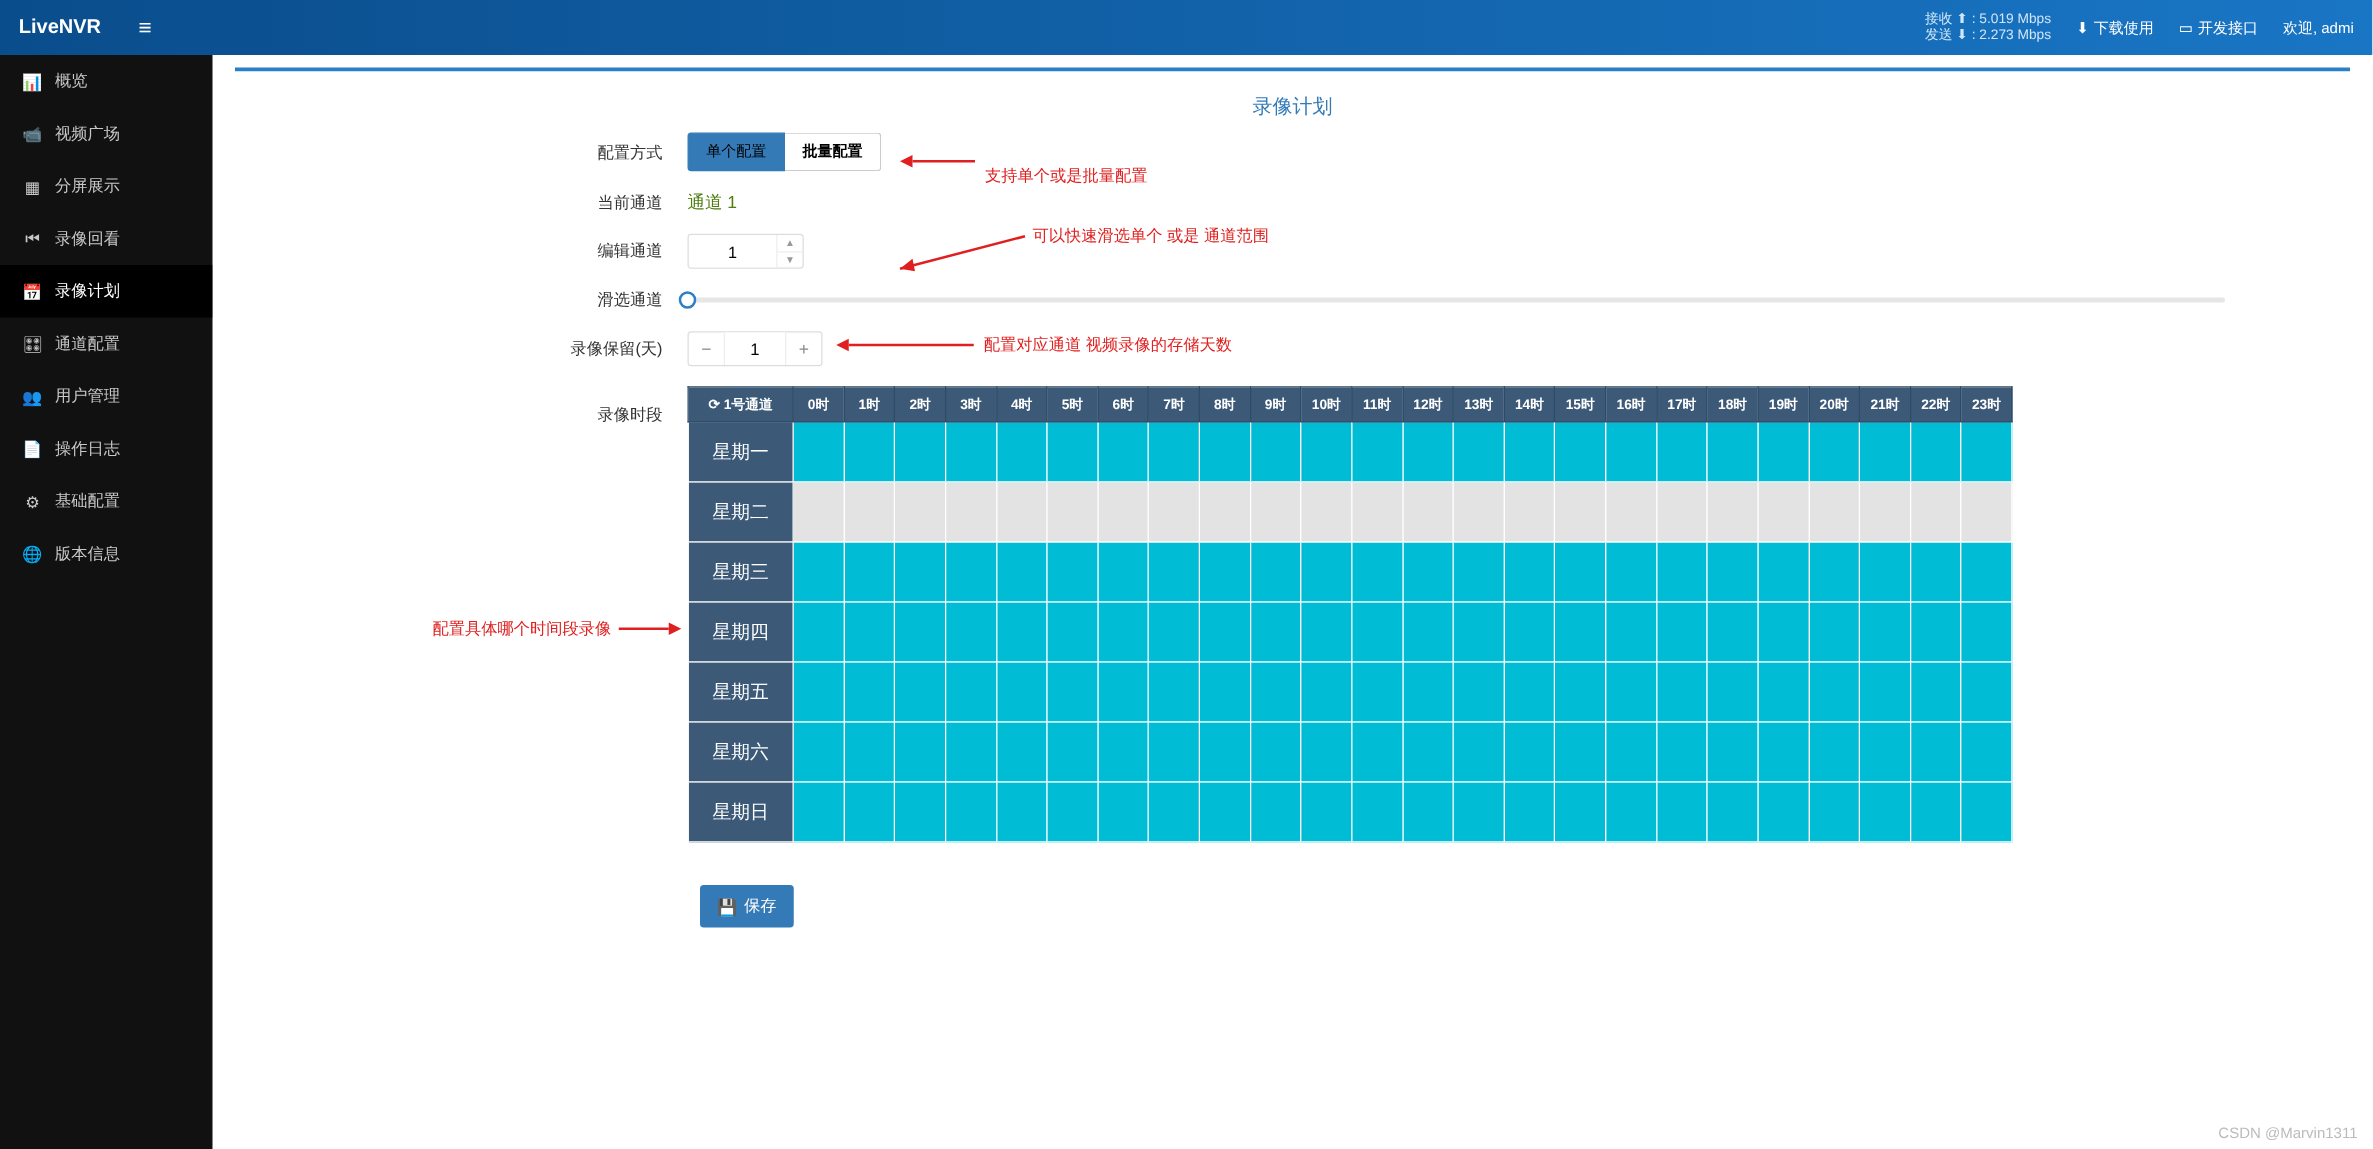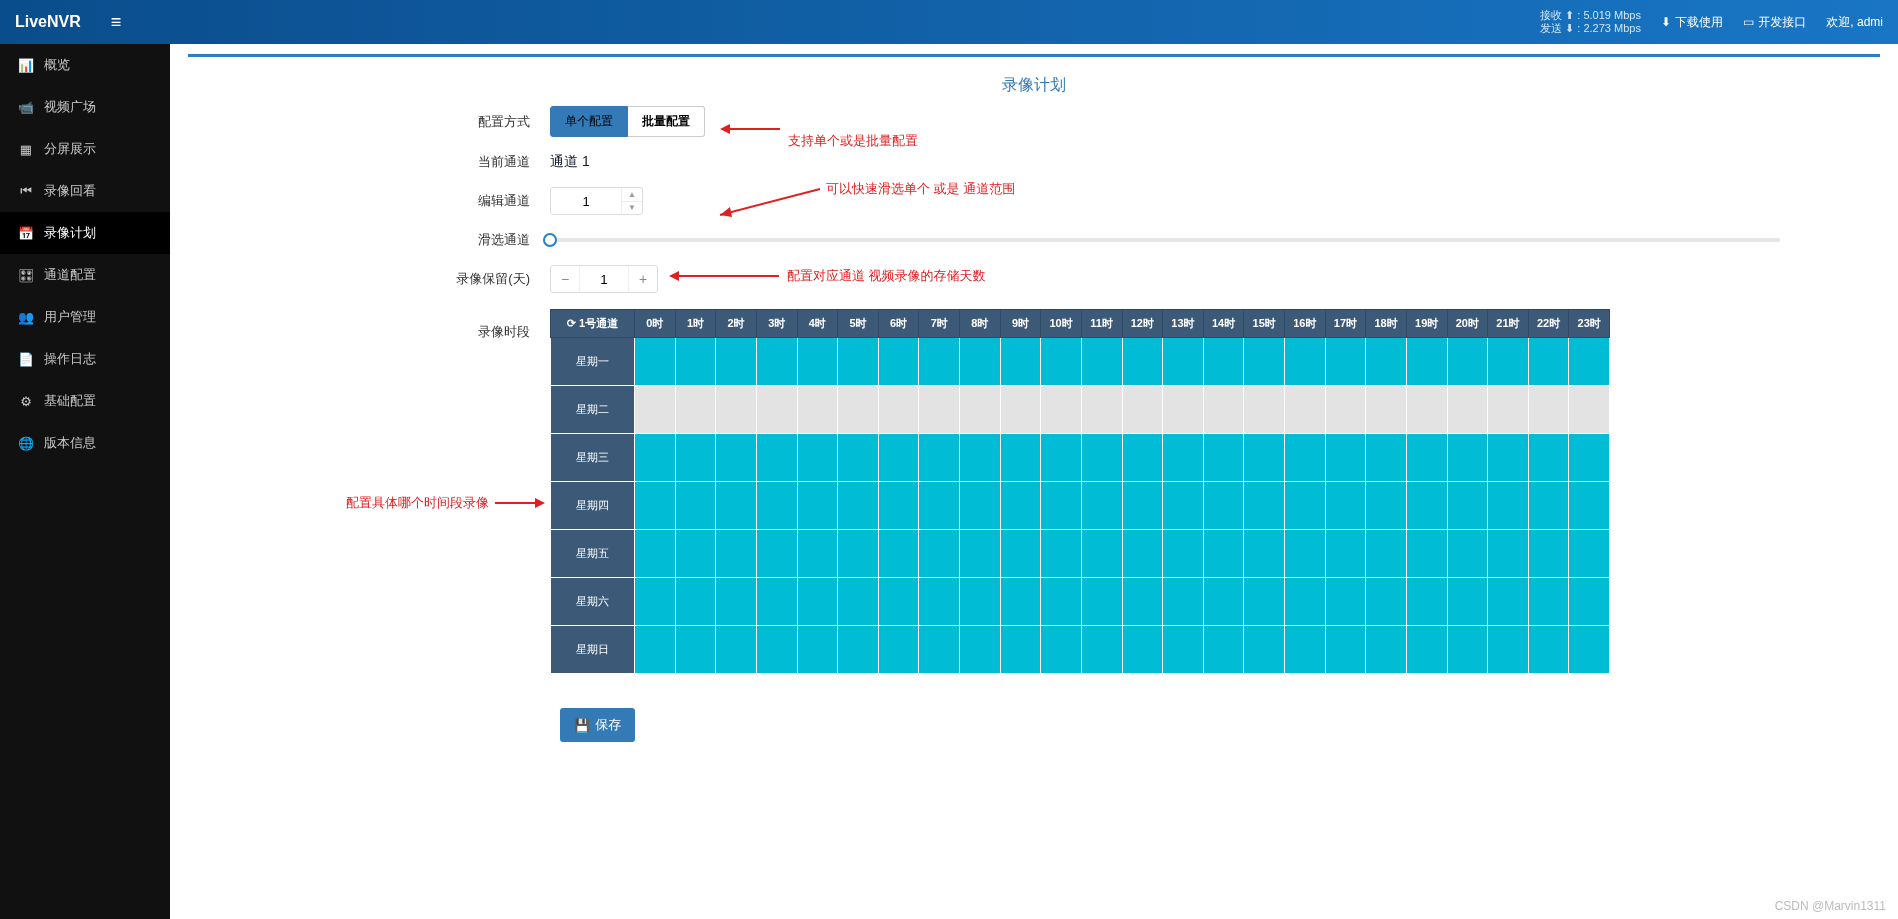--- a/index.html
+++ b/index.html
@@ -32,21 +32,21 @@
 .form-label { width: 200px; text-align: right; padding-right: 20px; color: #333; font-size: 13px; }
 .form-control-area { flex: 1; display: flex; align-items: center; position: relative; }
 
 
 .btn-group { display: inline-flex; }
 .btn { padding: 6px 14px; font-size: 12px; border: 1px solid #ccc; background: #fff; cursor: pointer; }
 .btn.primary { background: #337ab7; color: #000000; border-color: #337ab7; }
 .btn-group .btn:first-child { border-radius: 3px 0 0 3px; }
 .btn-group .btn:last-child { border-radius: 0 3px 3px 0; border-left: none; font-weight: bold; }
 
-.channel-link { color: #0f172a; font-size: 14px; }
+.channel-link { color: #4d7c0f; font-size: 14px; }
 
 
 .num-wrap { display: inline-flex; align-items: stretch; border: 1px solid #ddd; border-radius: 3px; overflow: hidden; height: 28px; }
 .num-wrap input { width: 70px; text-align: center; border: none; outline: none; font-size: 13px; }
 .num-btns { display: flex; flex-direction: column; border-left: 1px solid #eee; }
 .num-btns span { width: 20px; flex: 1; display: flex; align-items: center; justify-content: center; font-size: 8px; color: #999; cursor: pointer; }
 .num-btns span:first-child { border-bottom: 1px solid #eee; }
 
 .num-wrap2 { display: inline-flex; align-items: stretch; border: 1px solid #ddd; border-radius: 3px; height: 28px; }
 .num-wrap2 .minus, .num-wrap2 .plus { width: 28px; display: flex; align-items: center; justify-content: center; color: #888; cursor: pointer; font-size: 14px; }
@@ -54,21 +54,21 @@
 
 
 .slider-track { flex: 1; height: 4px; background: #e6e6e6; border-radius: 2px; position: relative; margin-right: 30px; }
 .slider-handle { position: absolute; left: 0; top: 50%; transform: translate(-50%, -50%); width: 14px; height: 14px; border: 2px solid #2a7fc9; background: #fff; border-radius: 50%; cursor: pointer; }
 
 .hint { color: #999; font-size: 12px; font-style: italic; margin-bottom: 4px; }
 .sched { border-collapse: collapse; width: 1060px; table-layout: fixed; }
 .sched th { background: #3c5a78; color: #fff; font-weight: bold; font-size: 11px; padding: 6px 2px; border: 1px solid #2d4a66; text-align: center; }
 .sched th:first-child { width: 84px; }
 .sched td { height: 48px; border: 1px solid #fff; background: #e3e3e3; cursor: pointer; }
-.sched td.day { background: #3c5a78; color: #fff; text-align: center; font-size: 11px; width: 84px; }
+.sched td.day { background: #3c5a78; color: #fff; text-align: center; font-size: 15px; width: 84px; }
 .sched td.on { background: #00bcd4; }
 
 .save-btn { margin: 18px 0 30px 390px; background: #337ab7; color: #fff; border: none; padding: 8px 14px; border-radius: 3px; cursor: pointer; font-size: 13px; display: inline-flex; align-items: center; gap: 5px; }
 
 
 .annot { position: absolute; color: #e02020; font-size: 13px; pointer-events: none; display: flex; align-items: center; }
 .arrow-left { width: 0; height: 0; border-top: 5px solid transparent; border-bottom: 5px solid transparent; border-right: 10px solid #e02020; }
 .arrow-line { height: 2px; background: #e02020; }
 .arrow-right-head { width: 0; height: 0; border-top: 5px solid transparent; border-bottom: 5px solid transparent; border-left: 10px solid #e02020; }
 

